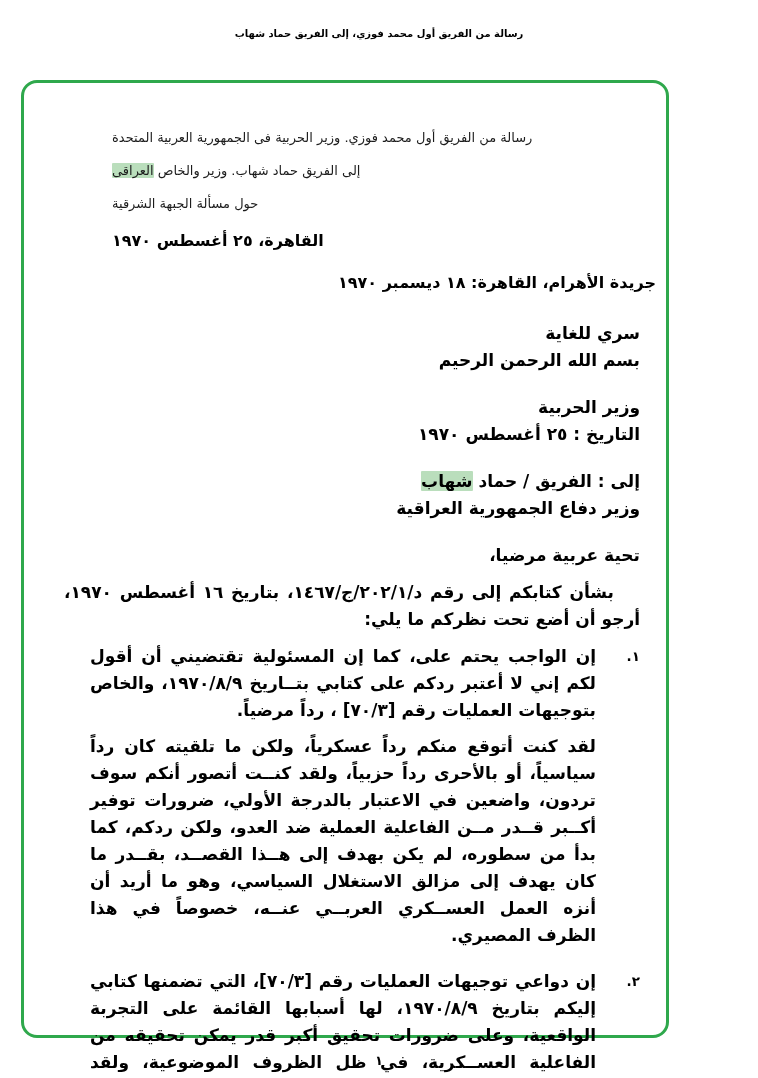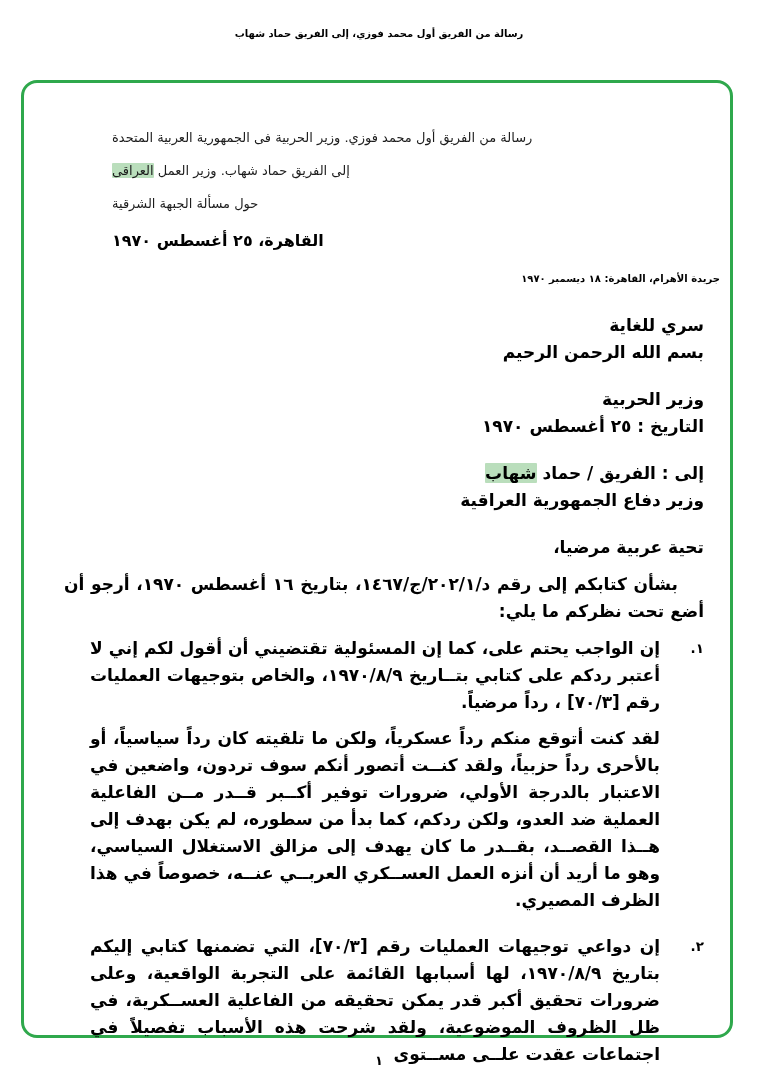--- a/index.html
+++ b/index.html
@@ -17,21 +17,21 @@
     position: absolute; top: 28px; left: 0; width: 100%;
     text-align: center;
     direction: rtl;
     font-weight: bold;
     font-size: 10px;
   }
 
   .frame {
     position: absolute;
     top: 80px; left: 21px;
-    width: 712px; height: 958px;
+    width: 648px; height: 958px;
     border: 3px solid var(--frame-green, #2fa84c);
     border-radius: 16px;
     direction: rtl;
     padding: 24px 24px 0 24px;
     background: #fff;
   }
 
   
   .typewriter {
     text-align: left;
@@ -46,21 +46,21 @@
     font-weight: bold;
     font-size: 16px;
     letter-spacing: 1px;
     margin-top: 4px;
     color: #000;
   }
 
   .source {
     text-align: right;
     font-weight: bold;
-    font-size: 10px;
+    font-size: 16px;
     margin: 16px -14px 0 0;
   }
 
   .bodytext { font-weight: bold; font-size: 17px; line-height: 27px; }
 
   .block { margin: 20px 2px 0 36px; text-align: right; }
   .block.first { margin-top: 28px; }
 
   .intro {
     margin: 10px 2px 0 16px;
@@ -90,21 +90,21 @@
 <body>
 
 <div class="page">
 
   <div class="header-title">رسالة من الفريق أول محمد فوزي، إلى الفريق حماد شهاب</div>
 
   <div class="frame">
 
     <div class="typewriter">
       <div class="tw-line">رسالة من الفريق أول محمد فوزي. وزير الحربية فى الجمهورية العربية المتحدة</div>
-      <div class="tw-line"><span>إلى الفريق حماد شهاب. وزير العمل </span><span class="hl">العراقى</span></div>
+      <div class="tw-line"><span>إلى الفريق حماد شهاب. وزير والخاص </span><span class="hl">العراقى</span></div>
       <div class="tw-line">حول مسألة الجبهة الشرقية</div>
       <div class="tw-date">القاهرة،  ٢٥ أغسطس  ١٩٧٠</div>
     </div>
 
     <div class="source">جريدة الأهرام، القاهرة: ١٨ ديسمبر ١٩٧٠</div>
 
     <div class="block first bodytext">
       <div>سري للغاية</div>
       <div>بسم الله الرحمن الرحيم</div>
     </div>

